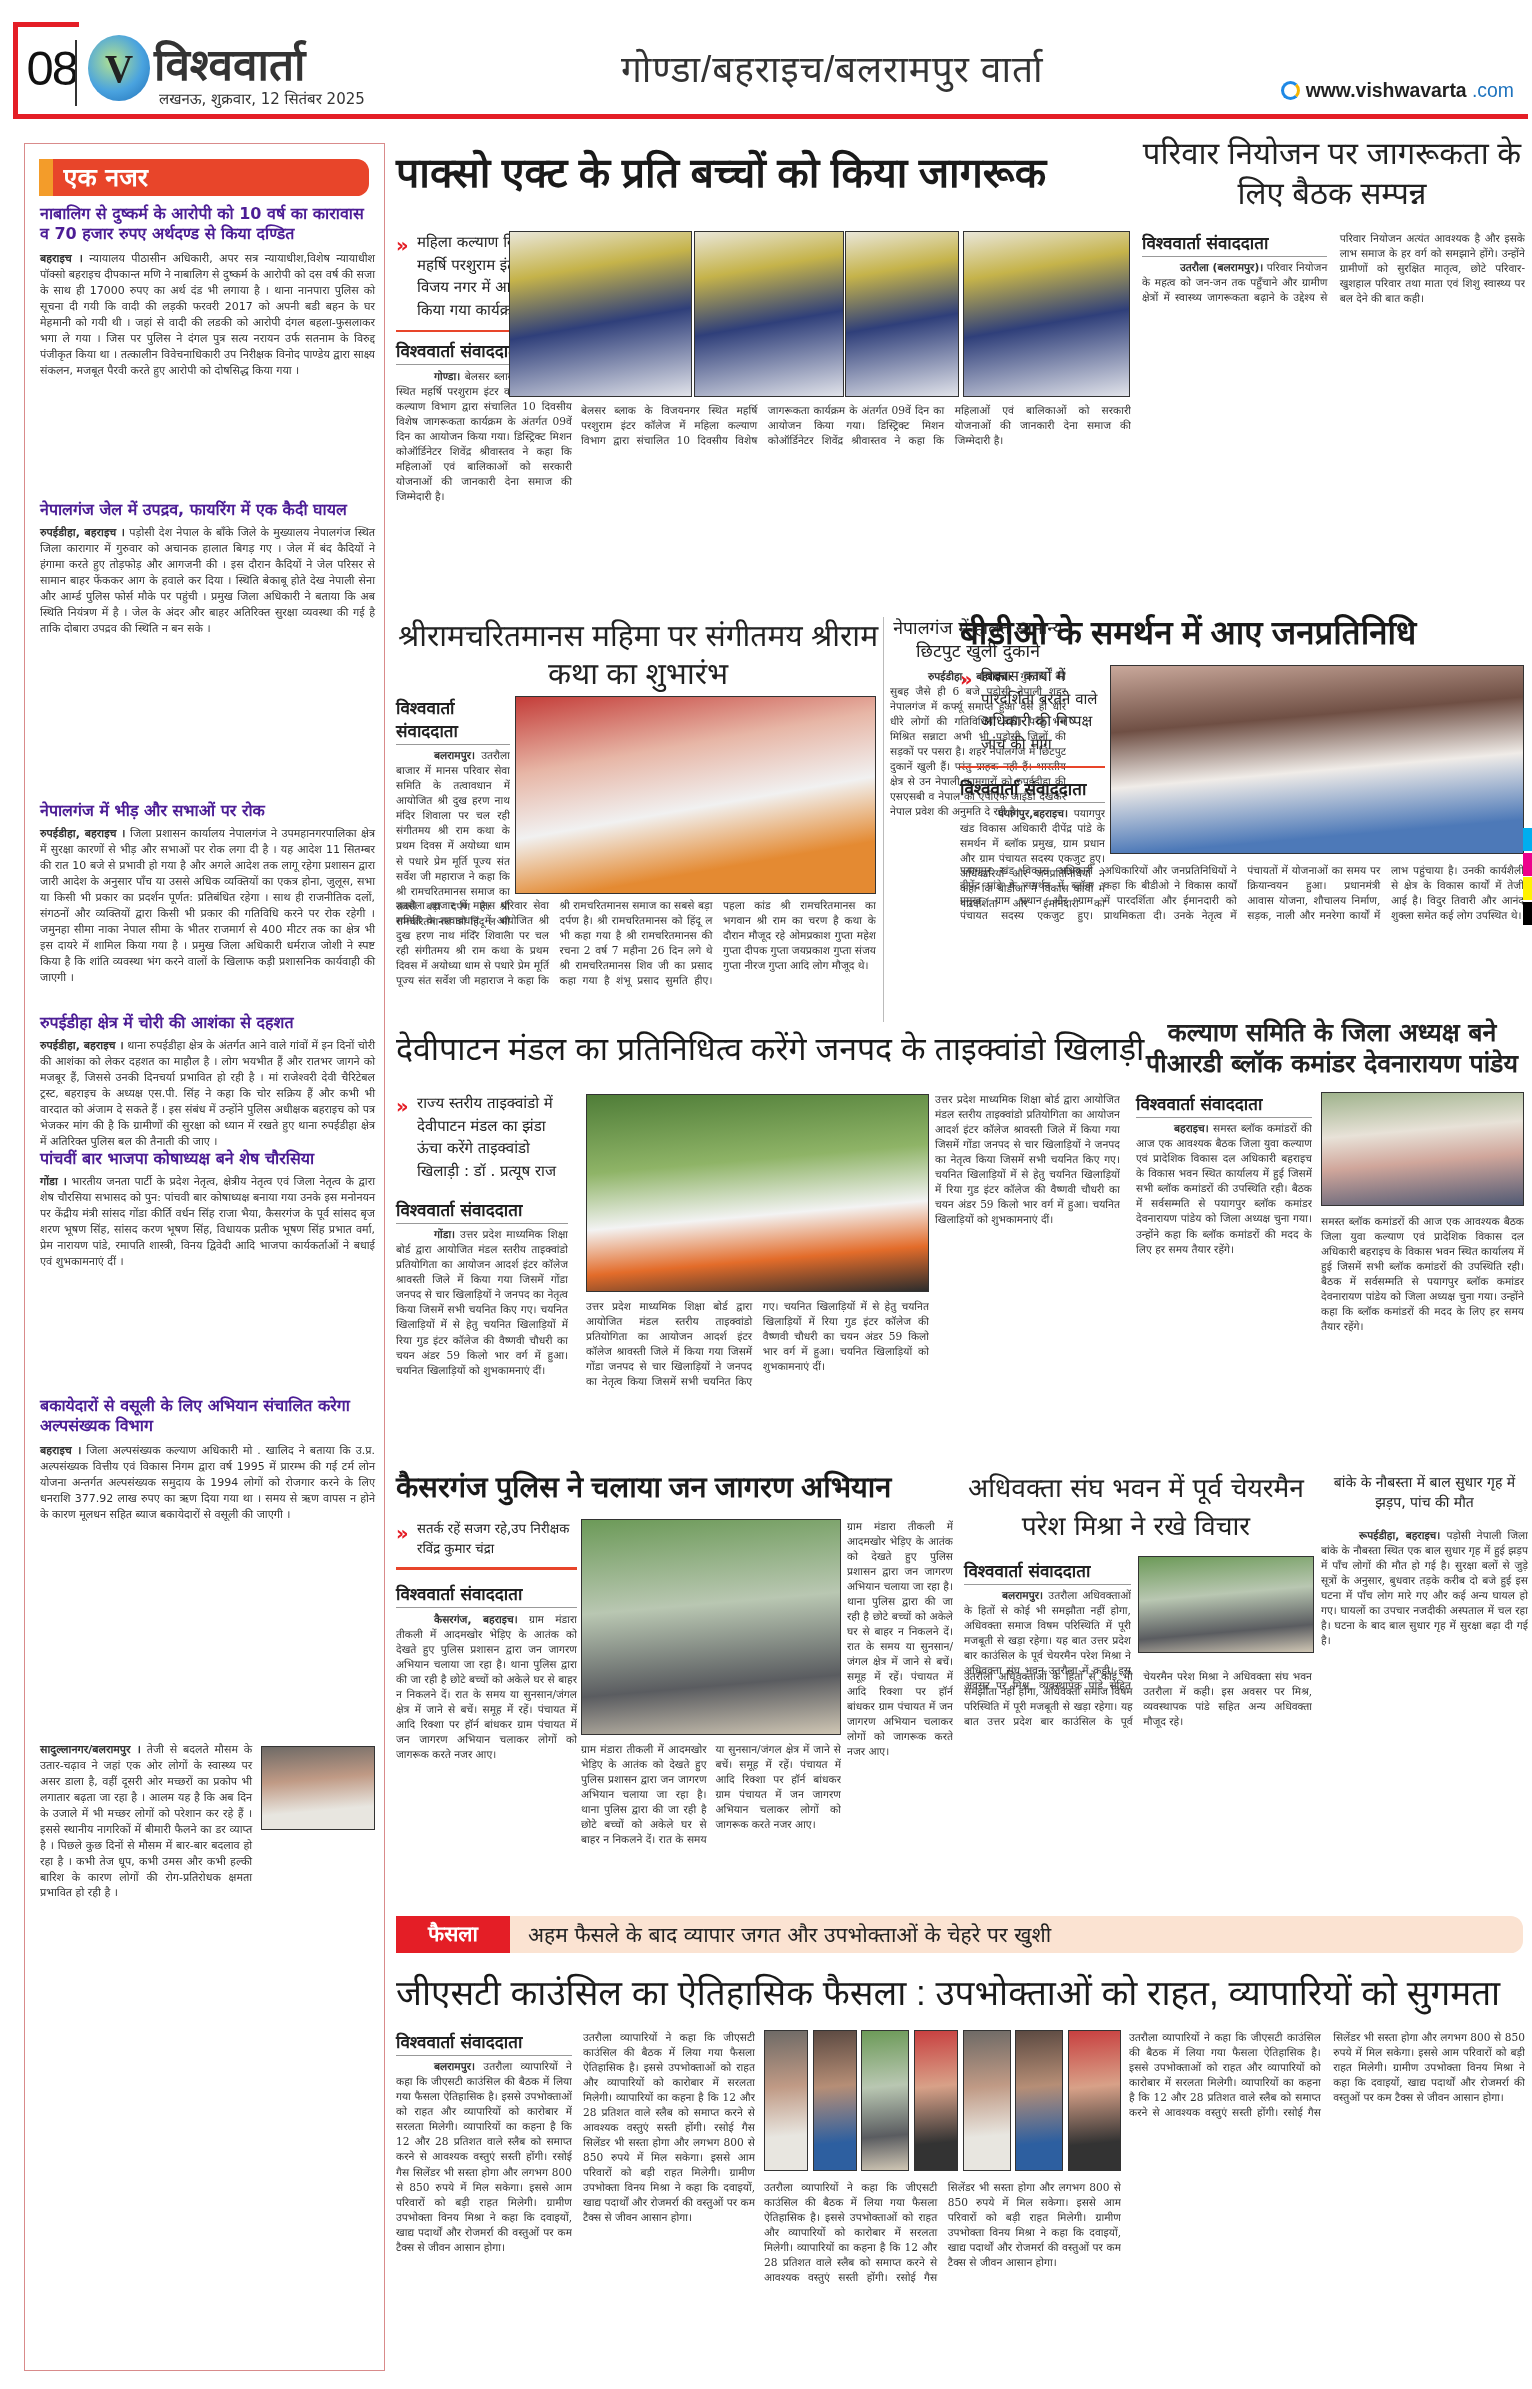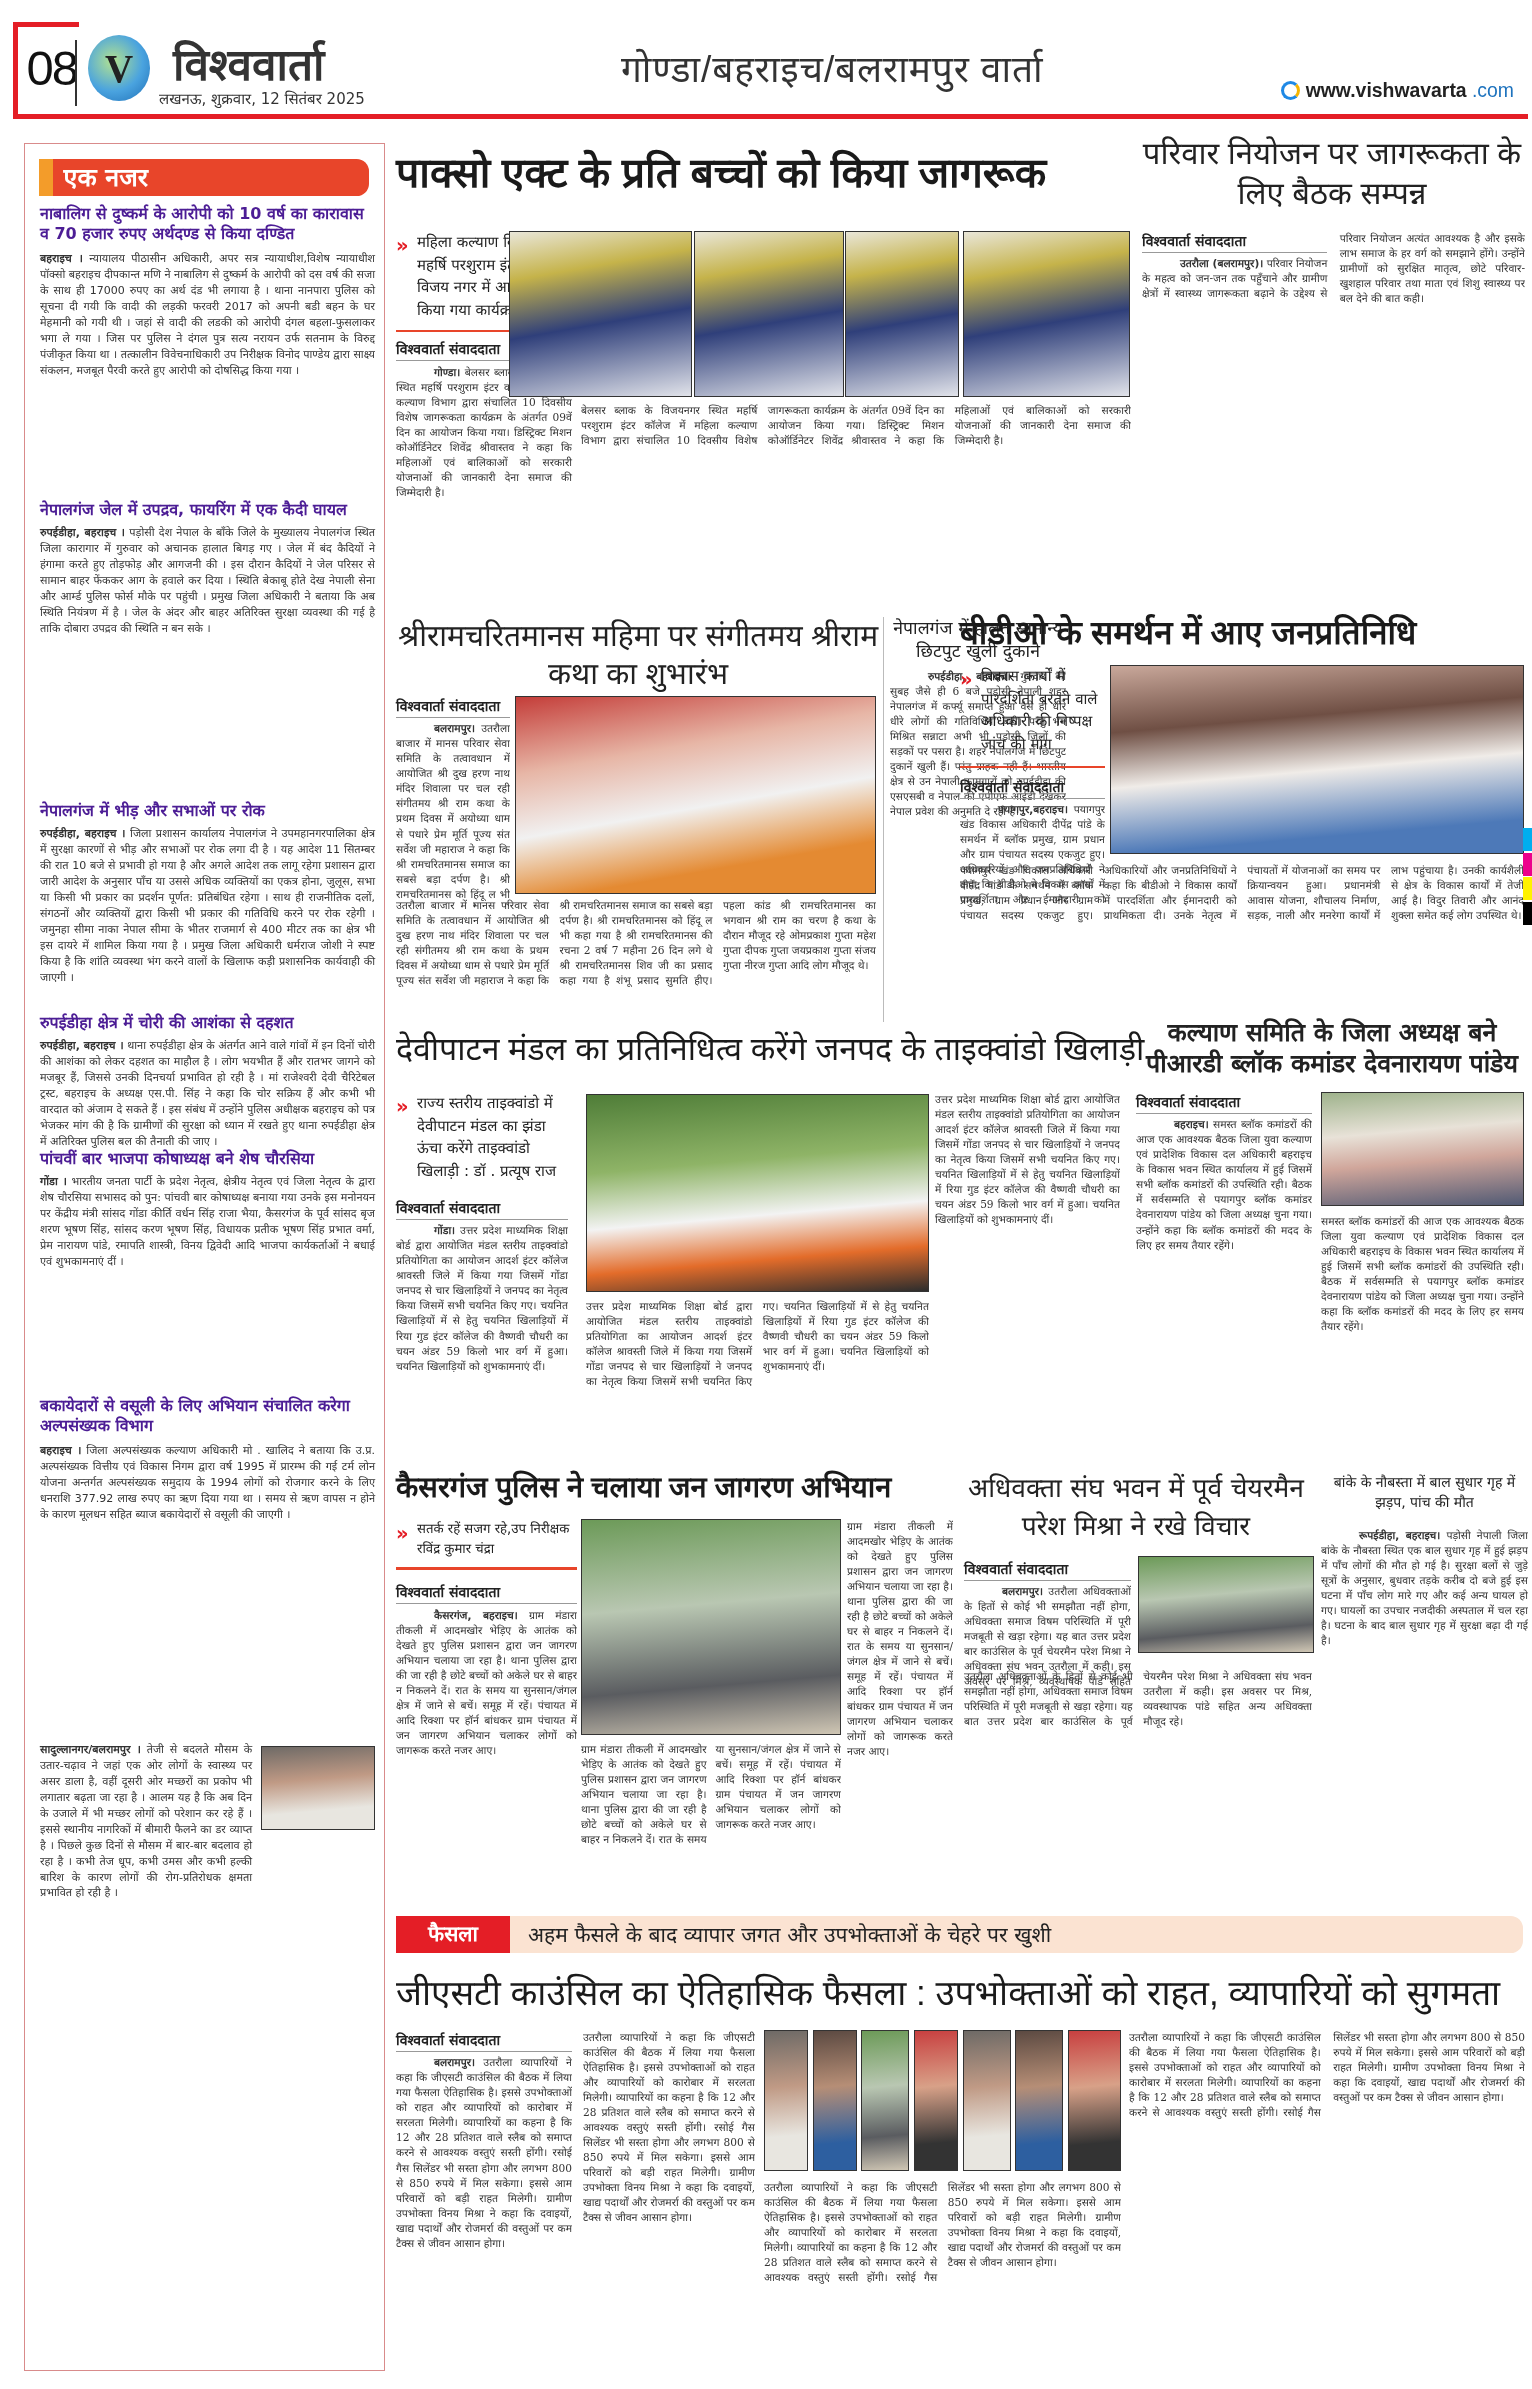--- a/index.html
+++ b/index.html
@@ -3,37 +3,37 @@
 <meta charset="utf-8">
 <style>
   * { box-sizing: border-box; margin: 0; padding: 0; }
   body { width: 1532px; height: 2389px; background: #fff; font-family: "DejaVu Sans", sans-serif; color: #222; position: relative; overflow: hidden; }
   .abs { position: absolute; }
   .masthead-bar { left: 17.6px; top: 114px; width: 1510px; height: 5.3px; background: #e41e26; }
   .pageno-box { left: 13.2px; top: 22px; width: 66px; height: 97px; border-left: 5.3px solid #e41e26; border-top: 5.3px solid #e41e26; }
   .pageno { left: 26.4px; top: 40px; font-family: "Liberation Sans", sans-serif; font-size: 49px; font-weight: normal; color: #111; letter-spacing: -1.8px; }
   .sep { left: 75px; top: 40px; width: 1.8px; height: 66px; background: #333; }
   .logo { left: 88px; top: 35px; width: 62px; height: 66px; border-radius: 50%; background: radial-gradient(circle at 40% 40%, #b4e38f 0%, #4aa3df 55%, #1d6db5 100%); display: flex; align-items: center; justify-content: center; font-size: 39px; font-weight: bold; color: #222; font-family: "Liberation Serif", serif; }
-  .brand { left: 173px; top: 33px; font-size: 44px; font-weight: bold; color: #333; font-family: "Liberation Sans", sans-serif; }
+  .brand { left: 154px; top: 33px; font-size: 44px; font-weight: bold; color: #333; font-family: "Liberation Sans", sans-serif; }
   .dateline { left: 159px; top: 88px; font-size: 15px; color: #333; }
   .edition { left: 621px; top: 42px; font-size: 37px; color: #333; font-family: "Liberation Sans", sans-serif; letter-spacing: 0.9px; }
   .website { left: 1281px; top: 79px; font-size: 19.4px; font-weight: bold; color: #222; font-family: "Liberation Sans", sans-serif; display:flex; align-items:center; gap:5.3px; }
   .website .tld { color: #1e73be; font-weight: normal; }
   .ie-icon { width: 19.4px; height: 19.4px; border-radius: 50%; border: 3.5px solid #1e88e5; border-right-color: #f5b400; display:inline-block; }
 
   
   .leftbox { left: 24px; top: 143px; width: 361px; height: 2228px; border: 1.8px solid #d98b8b; }
   .eknazar { left: 39px; top: 159px; width: 330px; height: 37px; background: #e8452a; border-radius: 0 12.3px 12.3px 0; border-left: 14px solid #f39c2a; color: #fff; font-size: 25px; font-weight: bold; padding-left: 10.6px; line-height: 37px; }
   .lh { font-weight: bold; color: #4c1d95; font-size: 16px; line-height: 1.25; }
   .lp { font-size: 11px; line-height: 1.45; color: #333; text-align: justify; }
   .lp b { font-weight: bold; }
 
   .col-rule { background:#bbb; }
   .bighead { font-family: "Liberation Sans", sans-serif; font-weight: bold; color: #1a1a1a; white-space: nowrap; }
-  .byline { font-weight: bold; font-size: 14px; color: #222; border-bottom: 1.8px solid #999; padding-bottom: 1.8px; }
+  .byline { font-weight: bold; font-size: 17px; color: #222; border-bottom: 1.8px solid #999; padding-bottom: 1.8px; }
   .body { font-size: 10.6px; line-height: 1.42; color: #333; text-align: justify; font-family: "DejaVu Serif", serif; }
   .body b { font-family: "DejaVu Sans", sans-serif; font-weight: bold; margin-left: 38px; }
   .deck { font-size: 15px; line-height: 1.5; color: #222; padding-left: 21px; position: relative; }
   .deck .chev { position: absolute; left: 0; top: 0; color: #e41e26; font-weight: bold; font-size: 19.4px; }
   .redrule { height: 2.6px; background: #e8452a; }
   .photo { border: 1.8px solid #333; }
   .ph-class { background: linear-gradient(170deg, #e9e6d8 0%, #c5b34a 25%, #2f3f7a 55%, #e1e3ea 100%); }
   .ph-stage { background: linear-gradient(170deg, #c43d39 0%, #e7b6a6 30%, #f1f1f1 55%, #e48a32 80%); }
   .ph-crowd { background: linear-gradient(175deg, #c9a89b 0%, #6f4f44 30%, #f0ece8 55%, #4d79b8 85%); }
   .ph-people { background: linear-gradient(175deg, #9fb38c 0%, #e8e2d8 35%, #d0a69b 60%, #515a74 100%); }

